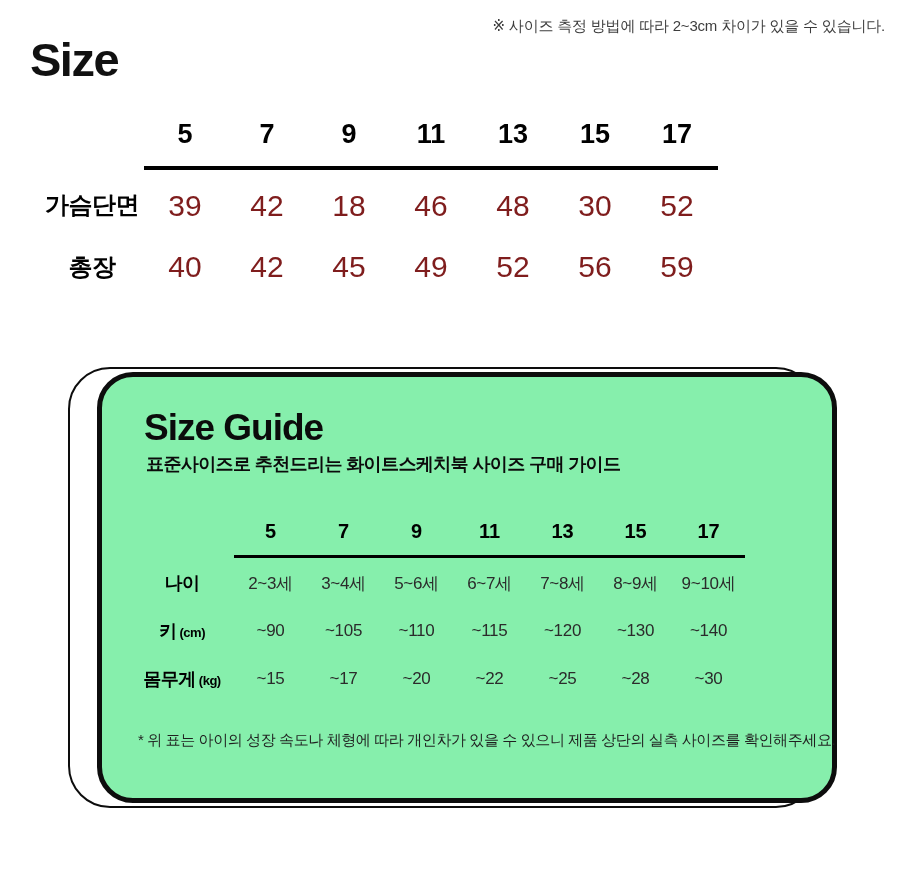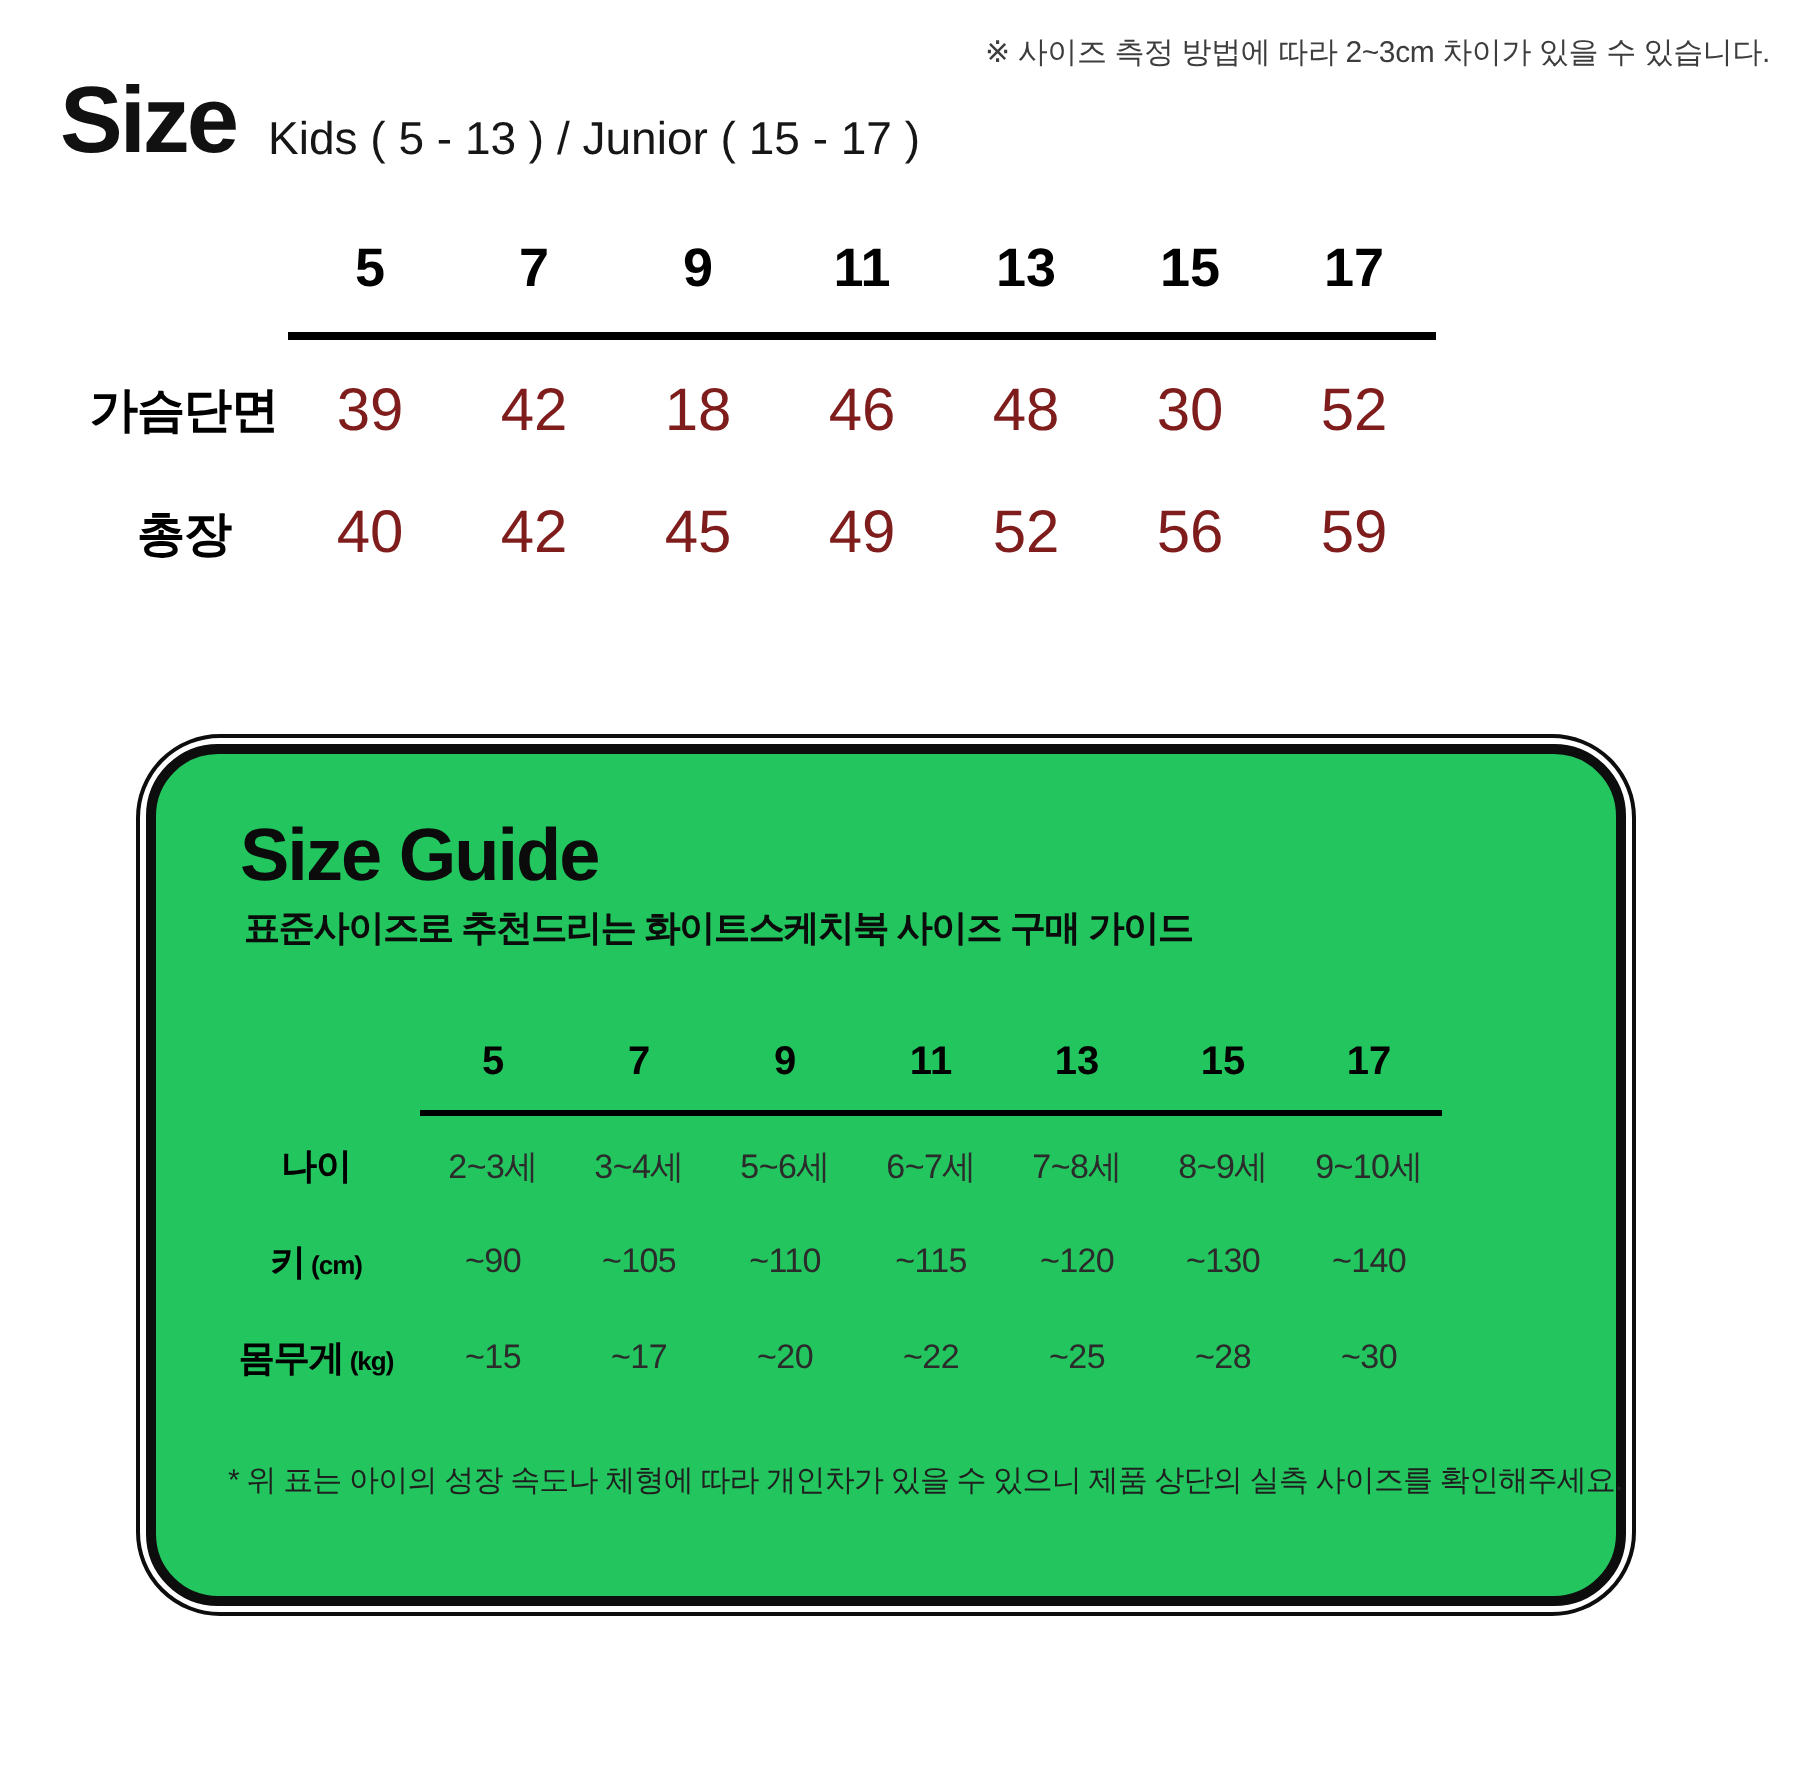--- a/index.html
+++ b/index.html
@@ -96,21 +96,22 @@
     padding: 3px;
     background: #ffffff;
   }
   .guide-inner {
     width: 100%;
     height: 100%;
     box-sizing: border-box;
     border: 5px solid #0d0d0d;
     border-radius: 36px;
     position: relative;
-    background: #22c55e;
+    background: #86efac;
+    margin-left: 24px;
   }
   .guide-title {
     position: absolute;
     left: 42px;
     top: 30px;
     font-size: 37px;
     font-weight: 800;
     letter-spacing: -1px;
     color: #0b0b0b;
   }
@@ -174,21 +175,20 @@
     white-space: nowrap;
   }
 </style>
 </head>
 <body>
 
 <div class="top-note">※ 사이즈 측정 방법에 따라 2~3cm 차이가 있을 수 있습니다.</div>
 
 <div class="title-row">
   <span class="big-title">Size</span>
-  <span class="title-sub">Kids ( 5 - 13 ) / Junior ( 15 - 17 )</span>
 </div>
 
 <table class="main-table">
   <colgroup>
     <col class="label-col">
     <col class="value-col">
       <col class="value-col">
       <col class="value-col">
       <col class="value-col">
       <col class="value-col">

